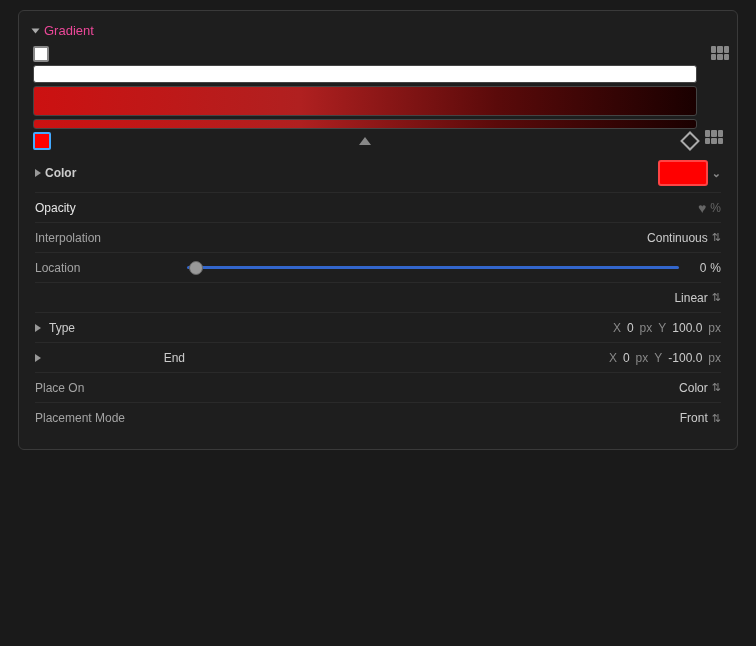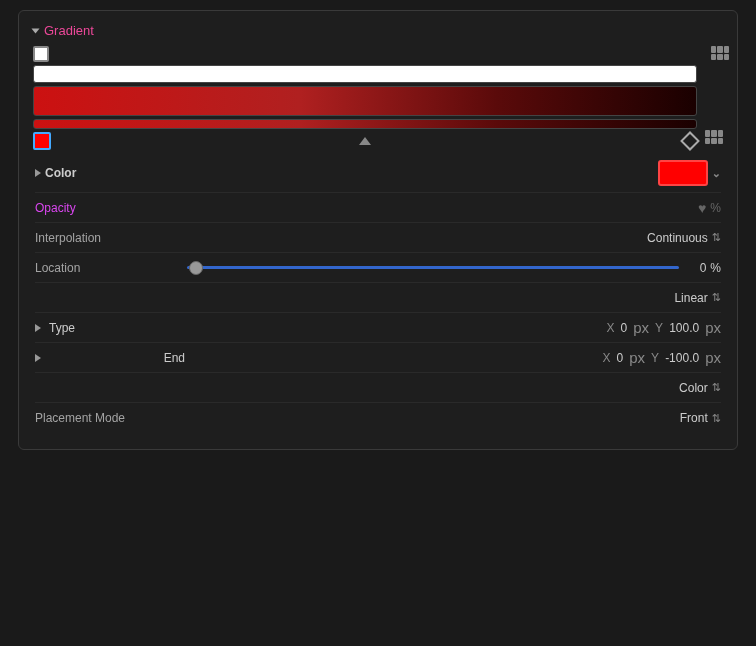--- a/index.html
+++ b/index.html
@@ -161,21 +161,21 @@
       border: 2px solid #ff4444;
       border-radius: 3px;
     }
 
     .chevron-updown {
       font-size: 11px;
       color: #888;
     }
 
     .opacity-row .prop-label {
-      color: #d946ef;
+      color: #e5e5e5;
     }
 
     .heart-icon {
       color: #666;
       font-size: 14px;
     }
 
     .percent-label {
       color: #666;
       font-size: 12px;
@@ -245,21 +245,21 @@
       font-size: 12px;
       color: #888;
     }
 
     .axis-value {
       font-size: 12px;
       color: #cccccc;
     }
 
     .unit-label {
-      font-size: 15px;
+      font-size: 12px;
       color: #888;
     }
   </style>
 </head>
 <body>
 
 <div class="panel">
 
   <div class="section-header">
     <span class="triangle-icon"></span>
@@ -389,20 +389,21 @@
         <span class="axis-label">X</span>
         <span class="axis-value">0</span>
         <span class="unit-label">px</span>
         <span class="axis-label">Y</span>
         <span class="axis-value">-100.0</span>
         <span class="unit-label">px</span>
       </div>
     </div>
 
     <div class="prop-row">
+      <span class="prop-label">Place On</span>
       <div class="prop-value">
         <span>Color</span>
         <span class="chevron-updown">⇅</span>
       </div>
     </div>
 
     <div class="prop-row">
       <span class="prop-label">Placement Mode</span>
       <div class="prop-value">
         <span>Front</span>

